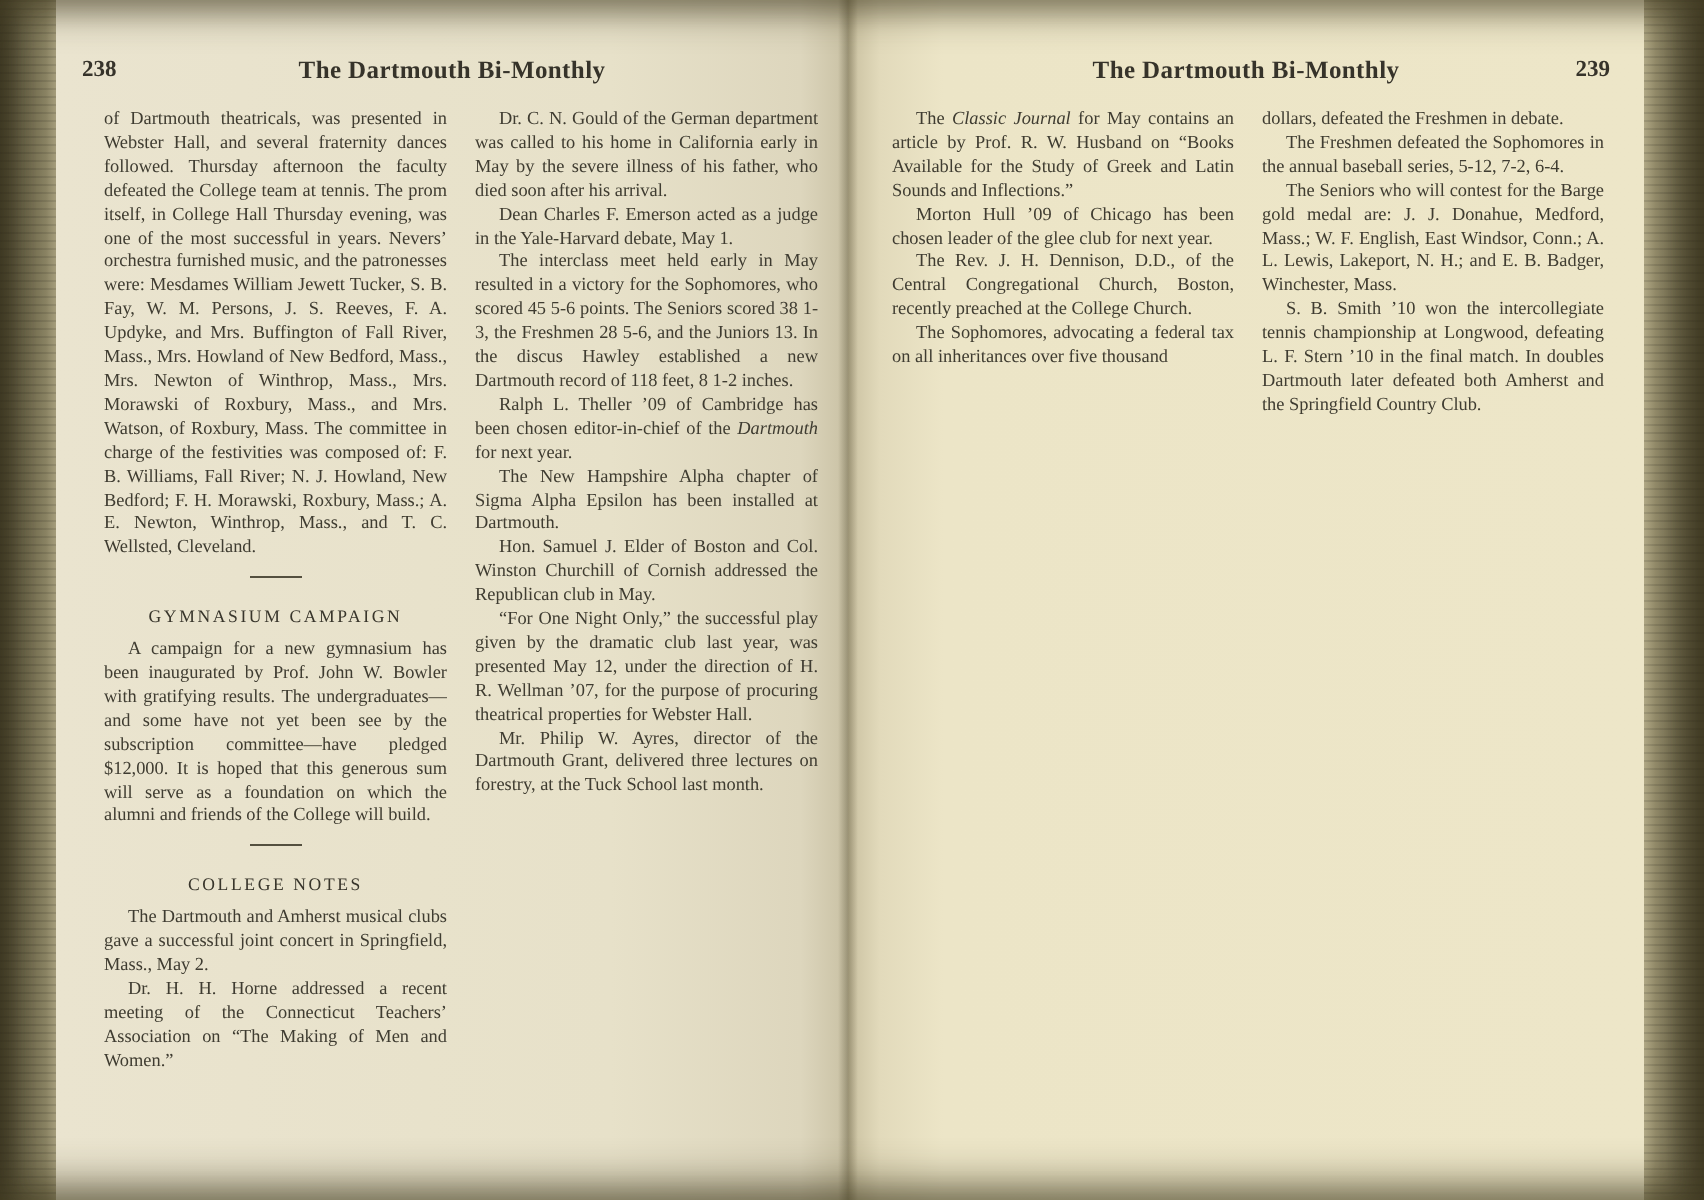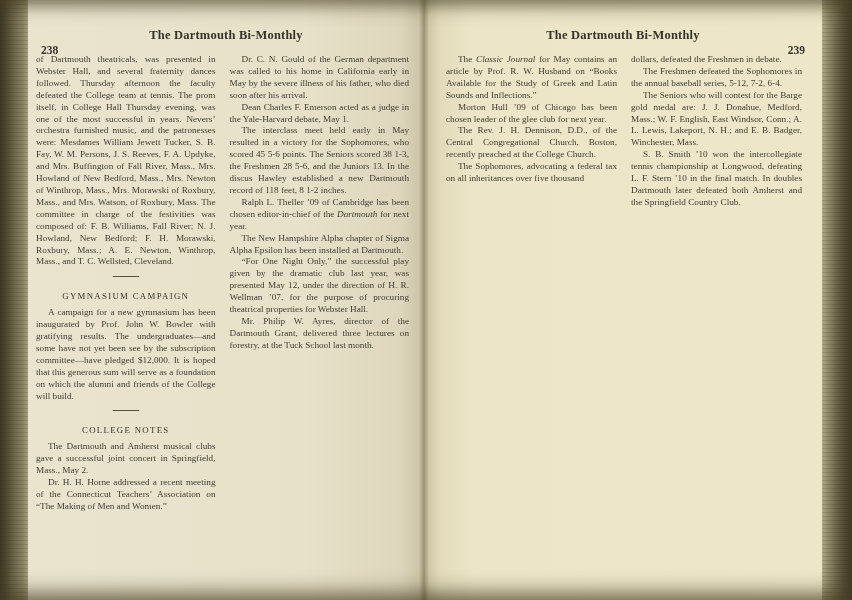--- a/index.html
+++ b/index.html
@@ -46,25 +46,25 @@
                 inset 0 -11px 18px rgba(70,62,35,.48),
                 inset 10px 0 14px rgba(60,55,30,.22),
                 inset -10px 0 14px rgba(60,55,30,.28);
   }
 
   .header { position: relative; margin-top: 28px; height: 16px; padding: 0 14px; }
   .header .title {
     text-align: center; font-weight: bold; font-size: 12.5px;
     color: #36332a; letter-spacing: .2px;
   }
-  .pagenum { position: absolute; top: 16px; font-weight: bold; font-size: 11.5px; color: #36332a; }
+  .pagenum { position: absolute; top: 1px; font-weight: bold; font-size: 11.5px; color: #36332a; }
   .page-left .pagenum { left: 13px; }
   .page-right .pagenum { right: 17px; }
 
-  .text-cols { display: flex; gap: 14px; padding: 10px 15px 0 8px; }
+  .text-cols { display: flex; gap: 14px; padding: 10px 15px 0 24px; }
   .page-right .text-cols { padding: 10px 20px 0 22px; }
   .col {
     flex: 1; min-width: 0;
     text-align: justify;
     font-size: 9.2px; line-height: 11.9px;
     color: #3f3c31;
     hyphens: auto; -webkit-hyphens: auto;
   }
   p.para { margin: 0; }
   p.para.indent { text-indent: 12px; }
@@ -97,20 +97,21 @@
           <div class="heading">COLLEGE NOTES</div>
           <p class="para indent">The Dartmouth and Amherst musical clubs gave a successful joint concert in Springfield, Mass., May 2.</p>
           <p class="para indent">Dr. H. H. Horne addressed a recent meeting of the Connecticut Teachers’ Association on “The Making of Men and Women.”</p>
         </div>
       <div class="col">
           <p class="para indent">Dr. C. N. Gould of the German department was called to his home in California early in May by the severe illness of his father, who died soon after his arrival.</p>
           <p class="para indent">Dean Charles F. Emerson acted as a judge in the Yale-Harvard debate, May 1.</p>
           <p class="para indent">The interclass meet held early in May resulted in a victory for the Sophomores, who scored 45 5-6 points. The Seniors scored 38 1-3, the Freshmen 28 5-6, and the Juniors 13. In the discus Hawley established a new Dartmouth record of 118 feet, 8 1-2 inches.</p>
           <p class="para indent">Ralph L. Theller ’09 of Cambridge has been chosen editor-in-chief of the <em>Dartmouth</em> for next year.</p>
           <p class="para indent">The New Hampshire Alpha chapter of Sigma Alpha Epsilon has been installed at Dartmouth.</p>
+          <p class="para indent">Hon. Samuel J. Elder of Boston and Col. Winston Churchill of Cornish addressed the Republican club in May.</p>
           <p class="para indent">“For One Night Only,” the successful play given by the dramatic club last year, was presented May 12, under the direction of H. R. Wellman ’07, for the purpose of procuring theatrical properties for Webster Hall.</p>
           <p class="para indent">Mr. Philip W. Ayres, director of the Dartmouth Grant, delivered three lectures on forestry, at the Tuck School last month.</p>
         </div>
     </div>
   </div>
 
   <div class="gutter"></div>
 
   <div class="page page-right">
     <div class="header">

